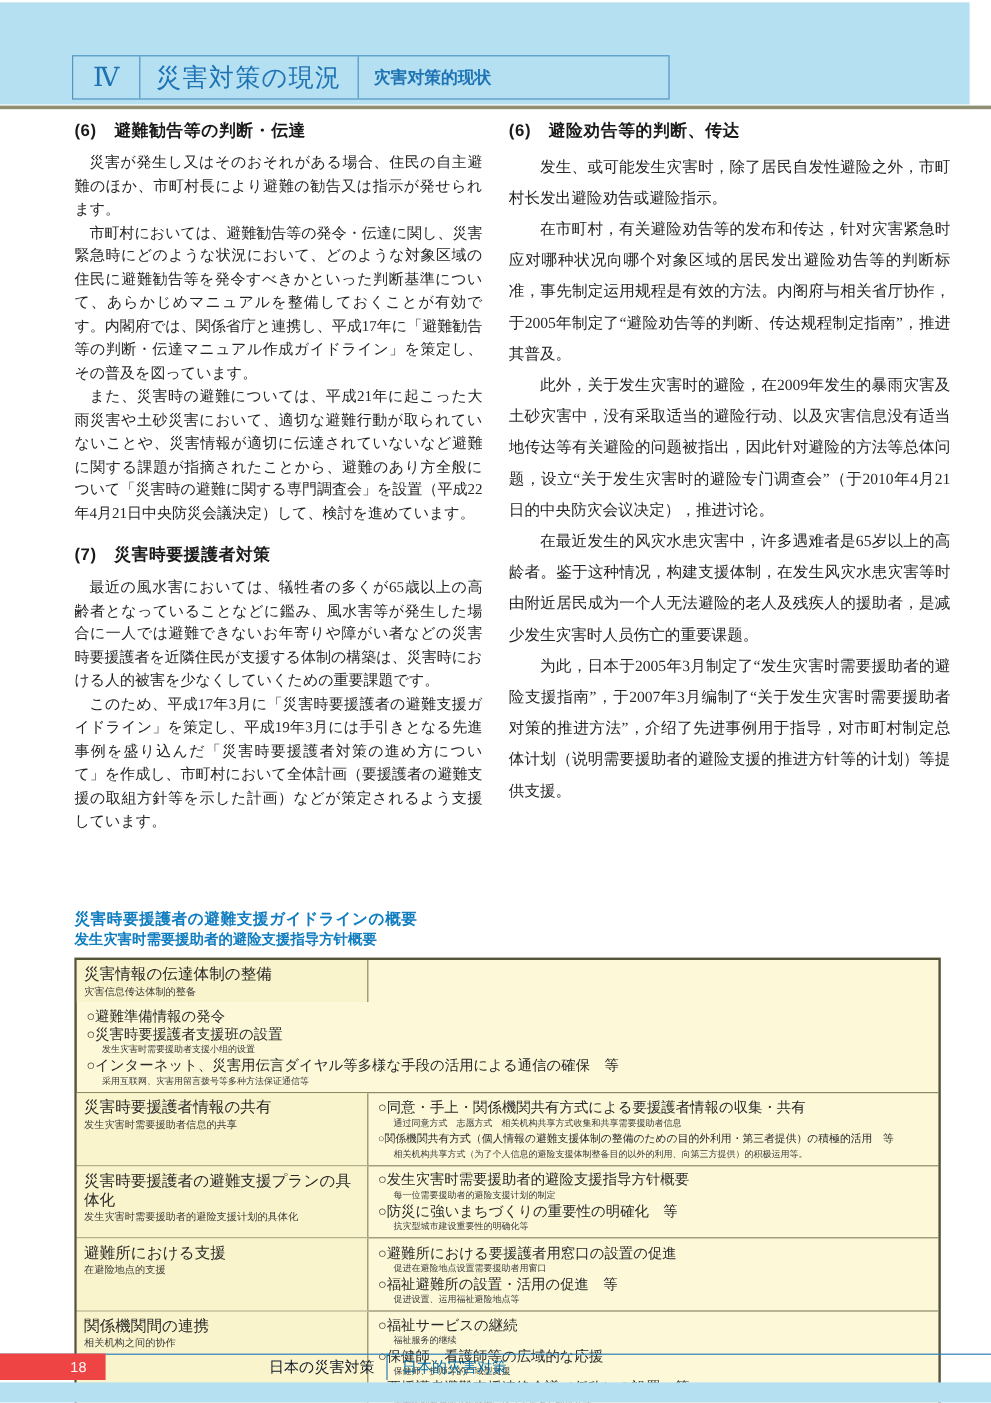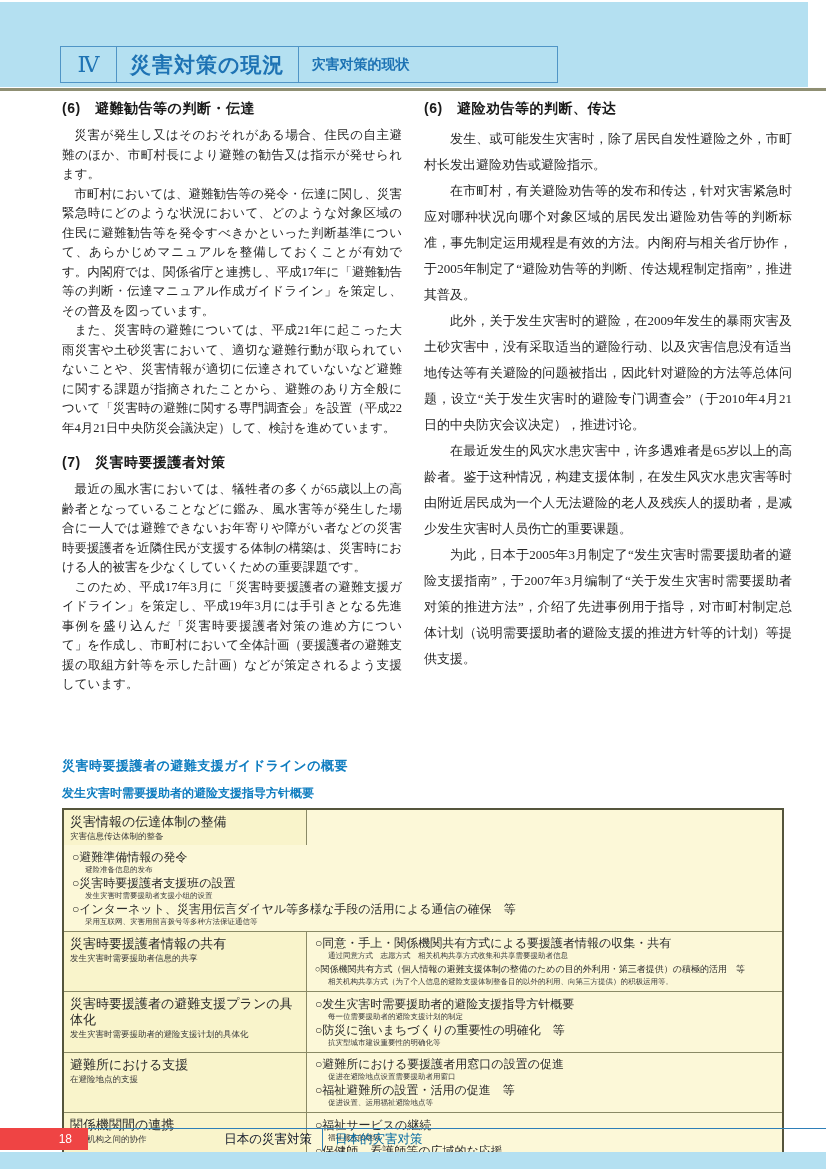--- a/index.html
+++ b/index.html
@@ -14,38 +14,38 @@
   .header-box {
     position:absolute; left:60px; top:46px; width:498px; height:37px;
     border:1px solid #5095c6; display:flex; align-items:stretch; background:#b4e0f1;
   }
   .hb-num {
     width:56px; display:flex; align-items:center; justify-content:center;
     font-family:"Liberation Serif","DejaVu Serif",serif;
     font-size:22px; color:#1e73b4; border-right:1px solid #5095c6;
   }
   .hb-jp {
-    padding:0 13px; display:flex; align-items:center; font-size:21px; font-weight:700;
+    padding:0 13px; display:flex; align-items:center; font-size:21px; font-weight:400;
     color:#1e73b4; border-right:1px solid #5095c6; letter-spacing:1px;
   }
   .hb-cn { padding:0 13px; display:flex; align-items:center; font-size:14px; font-weight:bold; color:#1e73b4; }
   
   .col { position:absolute; top:100px; color:#262626; }
   .col-left  { left:62px;  width:340px; }
   .col-right { left:424px; width:368px; }
   .sec-h { font-size:14px; font-weight:bold; color:#1a1a1a; margin:0 0 8px 0; letter-spacing:0.5px; }
   .sec-h.mt { margin-top:16px; }
   .col p {
     font-family:"Liberation Serif","DejaVu Serif",serif;
     font-size:12.5px; line-height:19.5px; text-align:justify; text-indent:1em; color:#262626;
   }
   .col-right p { font-size:13px; line-height:26px; text-indent:2em; }
   
   .guideline { position:absolute; left:62px; top:757px; width:722px; }
-  .t-title-jp { font-size:13px; font-weight:bold; color:#0f7dc0; margin-bottom:10px; letter-spacing:0.5px; }
+  .t-title-jp { font-size:13px; font-weight:bold; color:#0f7dc0; margin-bottom:0; letter-spacing:0.5px; }
   .t-title-cn { font-size:12px; font-weight:bold; color:#0f7dc0; margin-bottom:6px; }
   .tbl { border:2px solid #55553c; background:#fcf8d8; width:100%; }
   .trow { display:flex; align-items:stretch; border-top:1px solid #8a8a66; }
   .trow:first-child { border-top:none;flex-direction:column; }
   .tlabel { width:243px; border-right:1px solid #8a8a66; background:#f9f4cb; padding:4px 6px 3px 6px; }
   .tl-jp { font-size:13px; line-height:16px; color:#2a2a2a; }
   .tl-cn { font-size:8.5px; line-height:11px; color:#3a3a3a; margin-top:1px; }
   .tl-extra { font-size:9px; color:#3a3a3a; margin-top:14px; }
   .tcell { flex:1; padding:3px 6px 3px 8px; }
   .titem { margin:1.5px 0; }
@@ -103,21 +103,20 @@
     <div class="tbl">
 
       <div class="trow">
         <div class="tlabel">
           <div class="tl-jp">災害情報の伝達体制の整備</div>
           <div class="tl-cn">灾害信息传达体制的整备</div>
         </div>
         <div class="tcell">
           <div class="titem">
             <div class="ti-jp">○避難準備情報の発令</div>
-            <div class="ti-cn">避险准备信息的发布</div>
           </div>
           <div class="titem">
             <div class="ti-jp">○災害時要援護者支援班の設置</div>
             <div class="ti-cn">发生灾害时需要援助者支援小组的设置</div>
           </div>
           <div class="titem">
             <div class="ti-jp">○インターネット、災害用伝言ダイヤル等多様な手段の活用による通信の確保　等</div>
             <div class="ti-cn">采用互联网、灾害用留言拨号等多种方法保证通信等</div>
           </div>
         </div>

